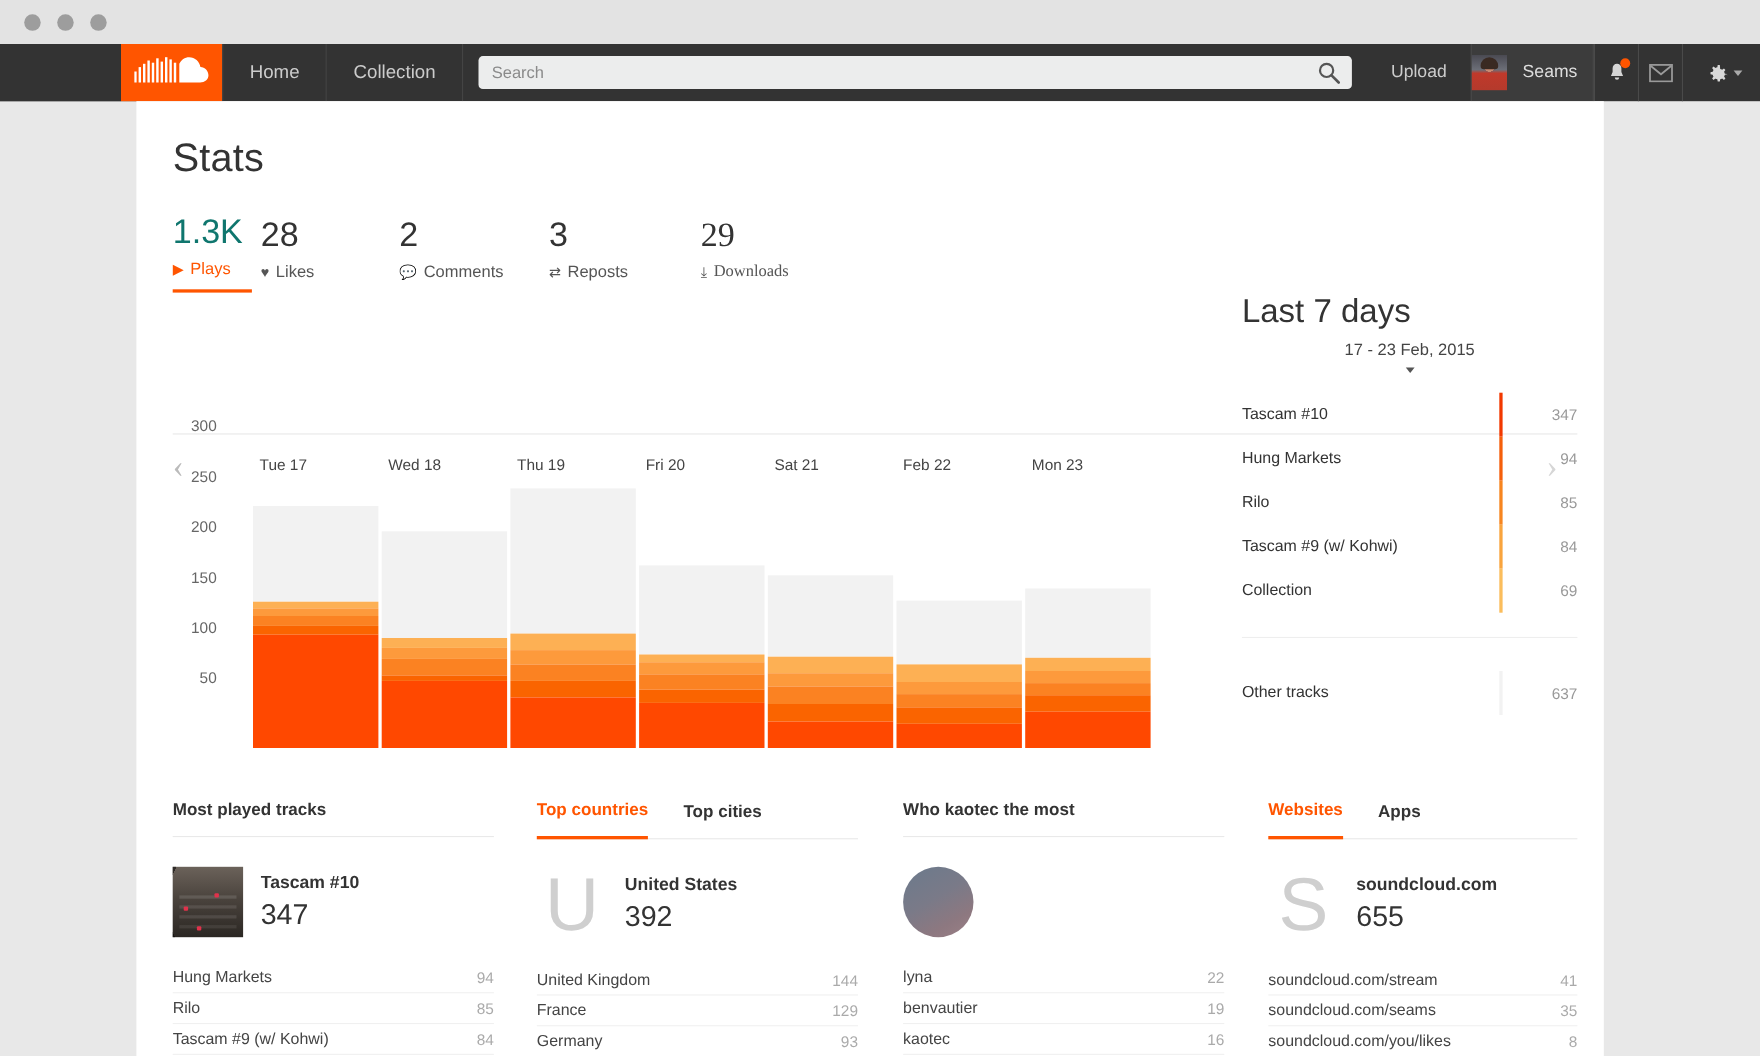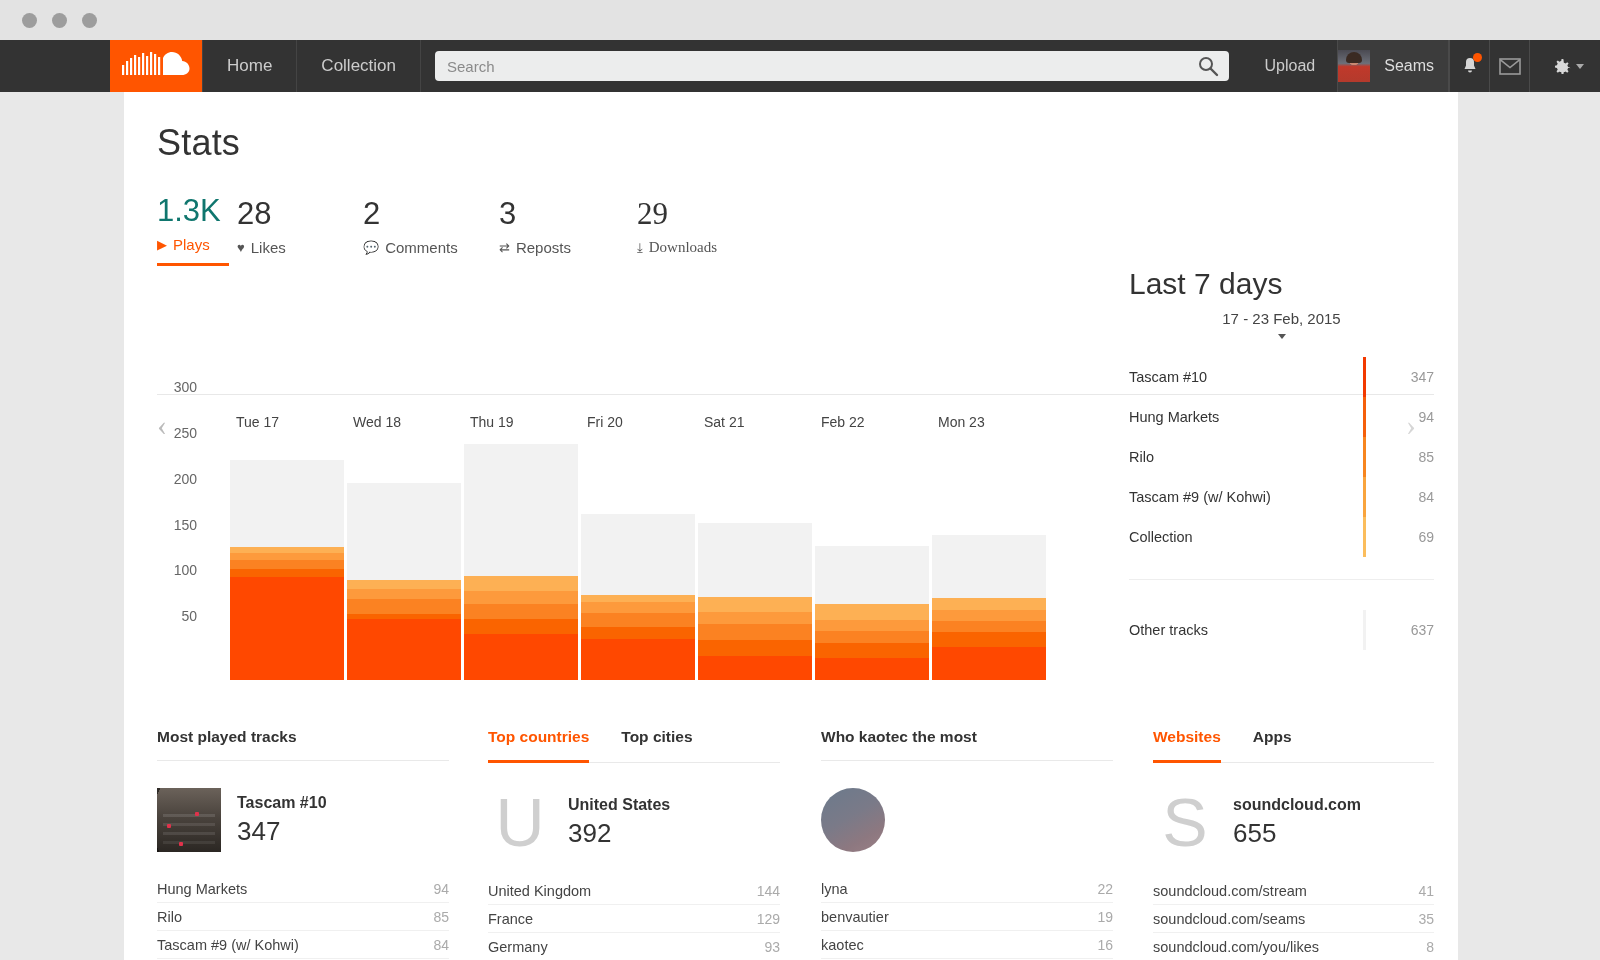--- a/index.html
+++ b/index.html
@@ -187,21 +187,21 @@
 
   
   #lower { position: absolute; left: 0; top: 636px; width: 1334px; height: 232px; }
   .panel { position: absolute; top: 0; }
   #panel-tracks   { left: 33px;  width: 292px; }
   #panel-geo      { left: 364px; width: 292px; }
   #panel-people   { left: 697px; width: 292px; }
   #panel-sources  { left: 1029px; width: 281px; }
 
   .panel-head {
-    display: flex; align-items: flex-start; gap: 32px;
+    display: flex; align-items: center; gap: 32px;
     border-bottom: 1px solid #e9e9e9; padding-bottom: 14px;
   }
   .panel-title { font-size: 15.5px; color: #333; font-weight: bold; }
   .tab {
     font-size: 15.5px; color: #333; font-weight: bold; cursor: pointer;
     padding-bottom: 14px; margin-bottom: -15px;
   }
   .tab.active { color: #f50; border-bottom: 3px solid #f50; }
 
   .hero { display: flex; align-items: center; margin-top: 26px; height: 66px; }

